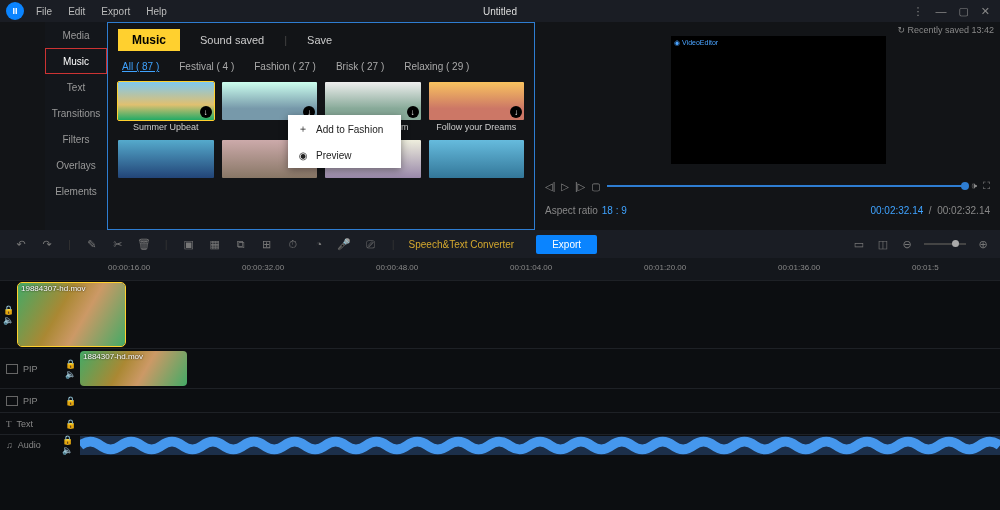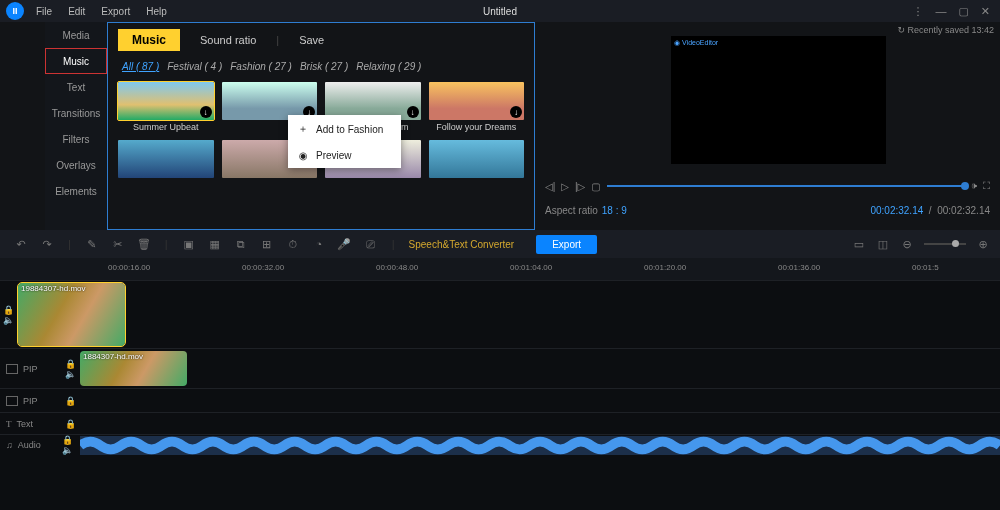--- a/index.html
+++ b/index.html
@@ -12,21 +12,21 @@
 .winctrls { margin-left: auto; display:flex; gap:12px; padding-right:10px; color:#888; font-size:11px;}
 .top { height:208px; display:flex; }
 .sidebar { width:62px; background:#13161b; display:flex; flex-direction:column; font-size:10px;margin-left:45px; }
 .sidebar .tab { height:26px; display:flex; align-items:center; justify-content:center; color:#999; cursor:pointer; }
 .sidebar .tab.active { color:#fff; border:1px solid #c33; }
 .library { width:428px; border:1px solid #2e7dd1; position:relative; }
 .libhead { display:flex; align-items:center; padding:6px 10px; gap:20px; font-size:11px;}
 .libhead .music { background:#ffd02f; color:#000; padding:4px 14px; font-weight:600; font-size:12px;}
 .libhead .se,.libhead .save{color:#ccc;}
 .libhead .divider{color:#444;}
-.filters { display:flex; gap:8px; padding:4px 14px 6px; font-size:10px; color:#aaa;font-style:italic;}
+.filters { display:flex; gap:20px; padding:4px 14px 6px; font-size:10px; color:#aaa;}
 .filters .f.active{ color:#3fa3ff; text-decoration:underline; }
 .thumbs { padding:4px 10px; display:grid; grid-template-columns:repeat(4,1fr); gap:8px; position:relative;}
 .thumb { display:flex; flex-direction:column; }
 .timg { height:38px; border-radius:1px; background:#555; position:relative; }
 .timg .dl { position:absolute; right:2px; bottom:2px; width:12px; height:12px; background:#000; border-radius:50%; color:#fff; font-size:8px; display:flex;align-items:center;justify-content:center;}
 .tlabel { font-size:9px; color:#ccc; text-align:center; padding-top:2px; white-space:nowrap; overflow:hidden; text-overflow:ellipsis;}
 .thumb.active .timg { outline:1px solid #ffd02f;}
 .ctx { position:absolute; left:180px; top:92px; width:113px; background:#fff; color:#222; font-size:10px; box-shadow:0 2px 8px rgba(0,0,0,.4);}
 .ctx div{ padding:7px 10px; display:flex; align-items:center; gap:8px; cursor:pointer;}
 .ctx .icn{ width:10px; display:inline-block; text-align:center;}
@@ -96,21 +96,21 @@
       <div class="tab">Text</div>
       <div class="tab">Transitions</div>
       <div class="tab">Filters</div>
       <div class="tab">Overlays</div>
       <div class="tab">Elements</div>
     </div>
 
     <div class="library">
       <div class="libhead">
         <span class="music">Music</span>
-        <span class="se">Sound ratio</span>
+        <span class="se">Sound saved</span>
         <span class="divider">|</span>
         <span class="save">Save</span>
       </div>
       <div class="filters">
         <span class="f active">All ( 87 )</span>
         <span class="f">Festival ( 4 )</span>
         <span class="f">Fashion ( 27 )</span>
         <span class="f">Brisk ( 27 )</span>
         <span class="f">Relaxing ( 29 )</span>
       </div>

